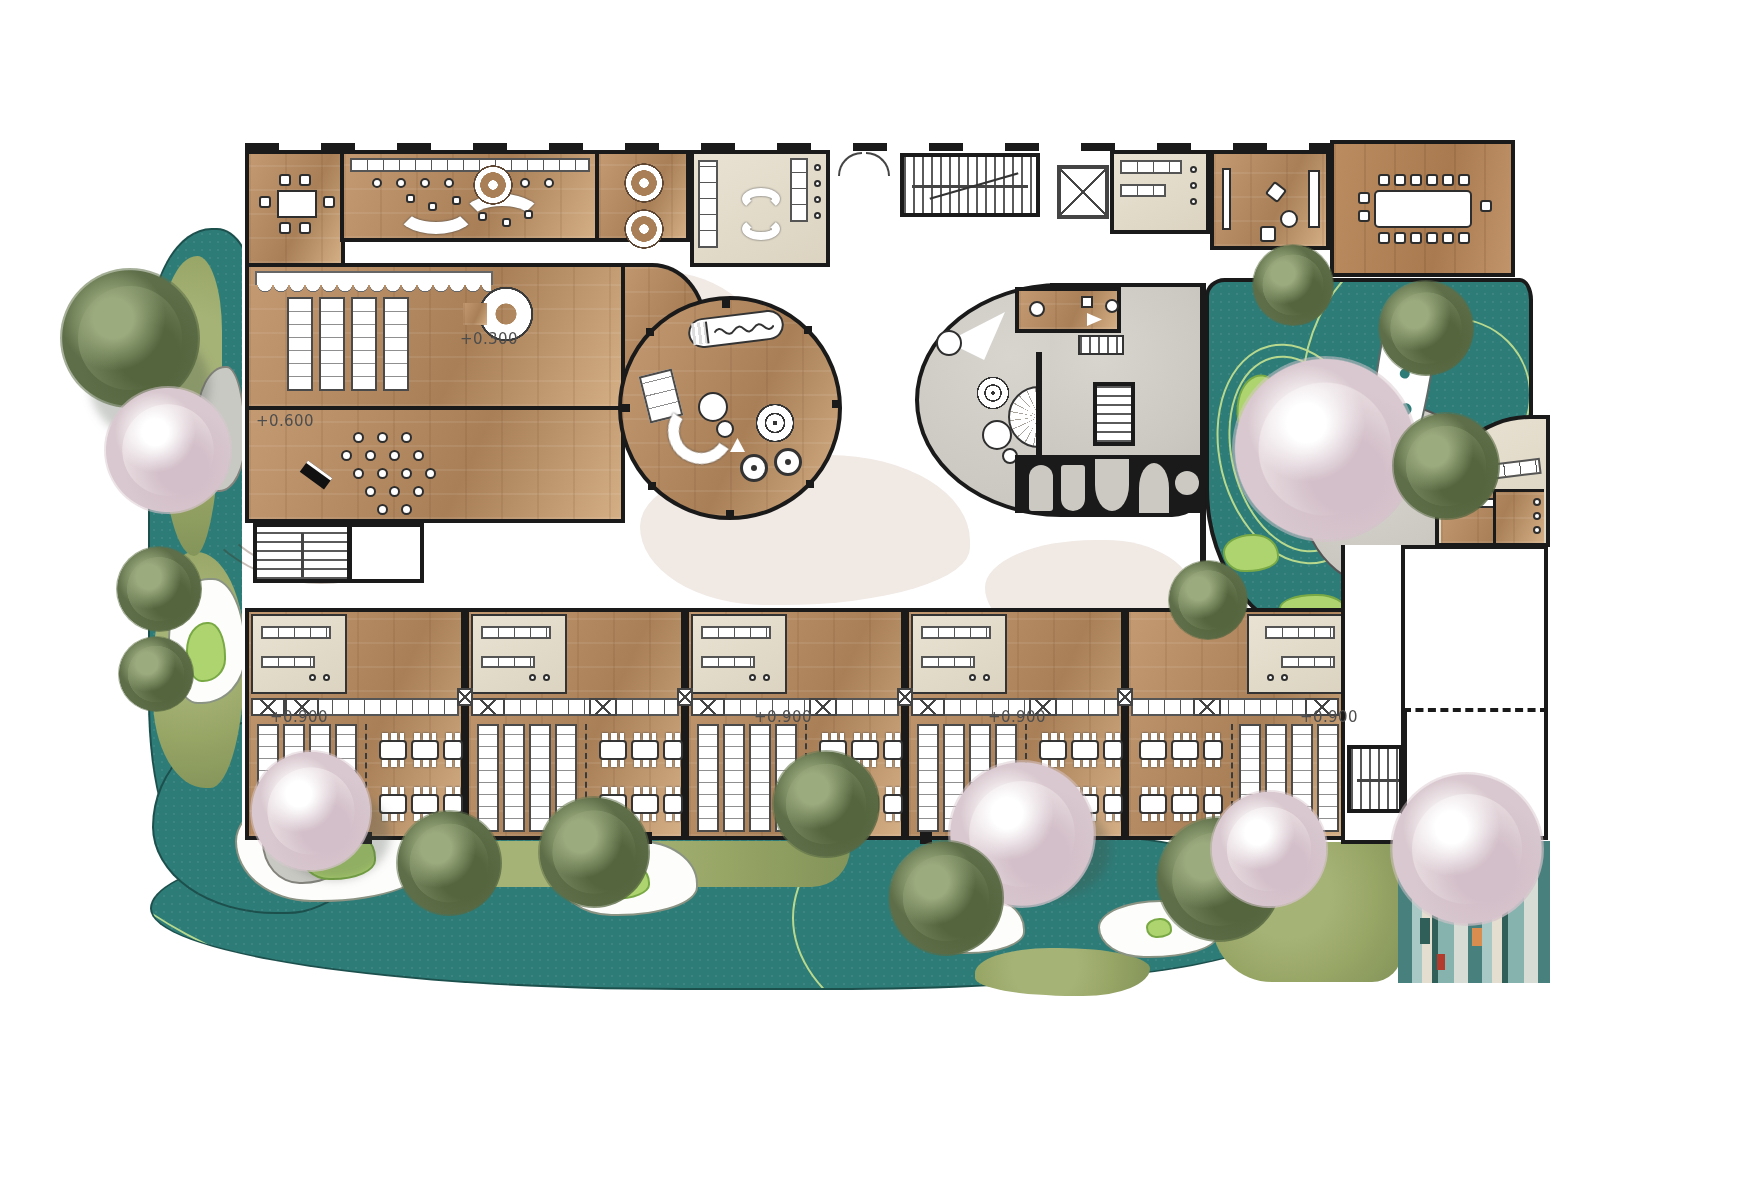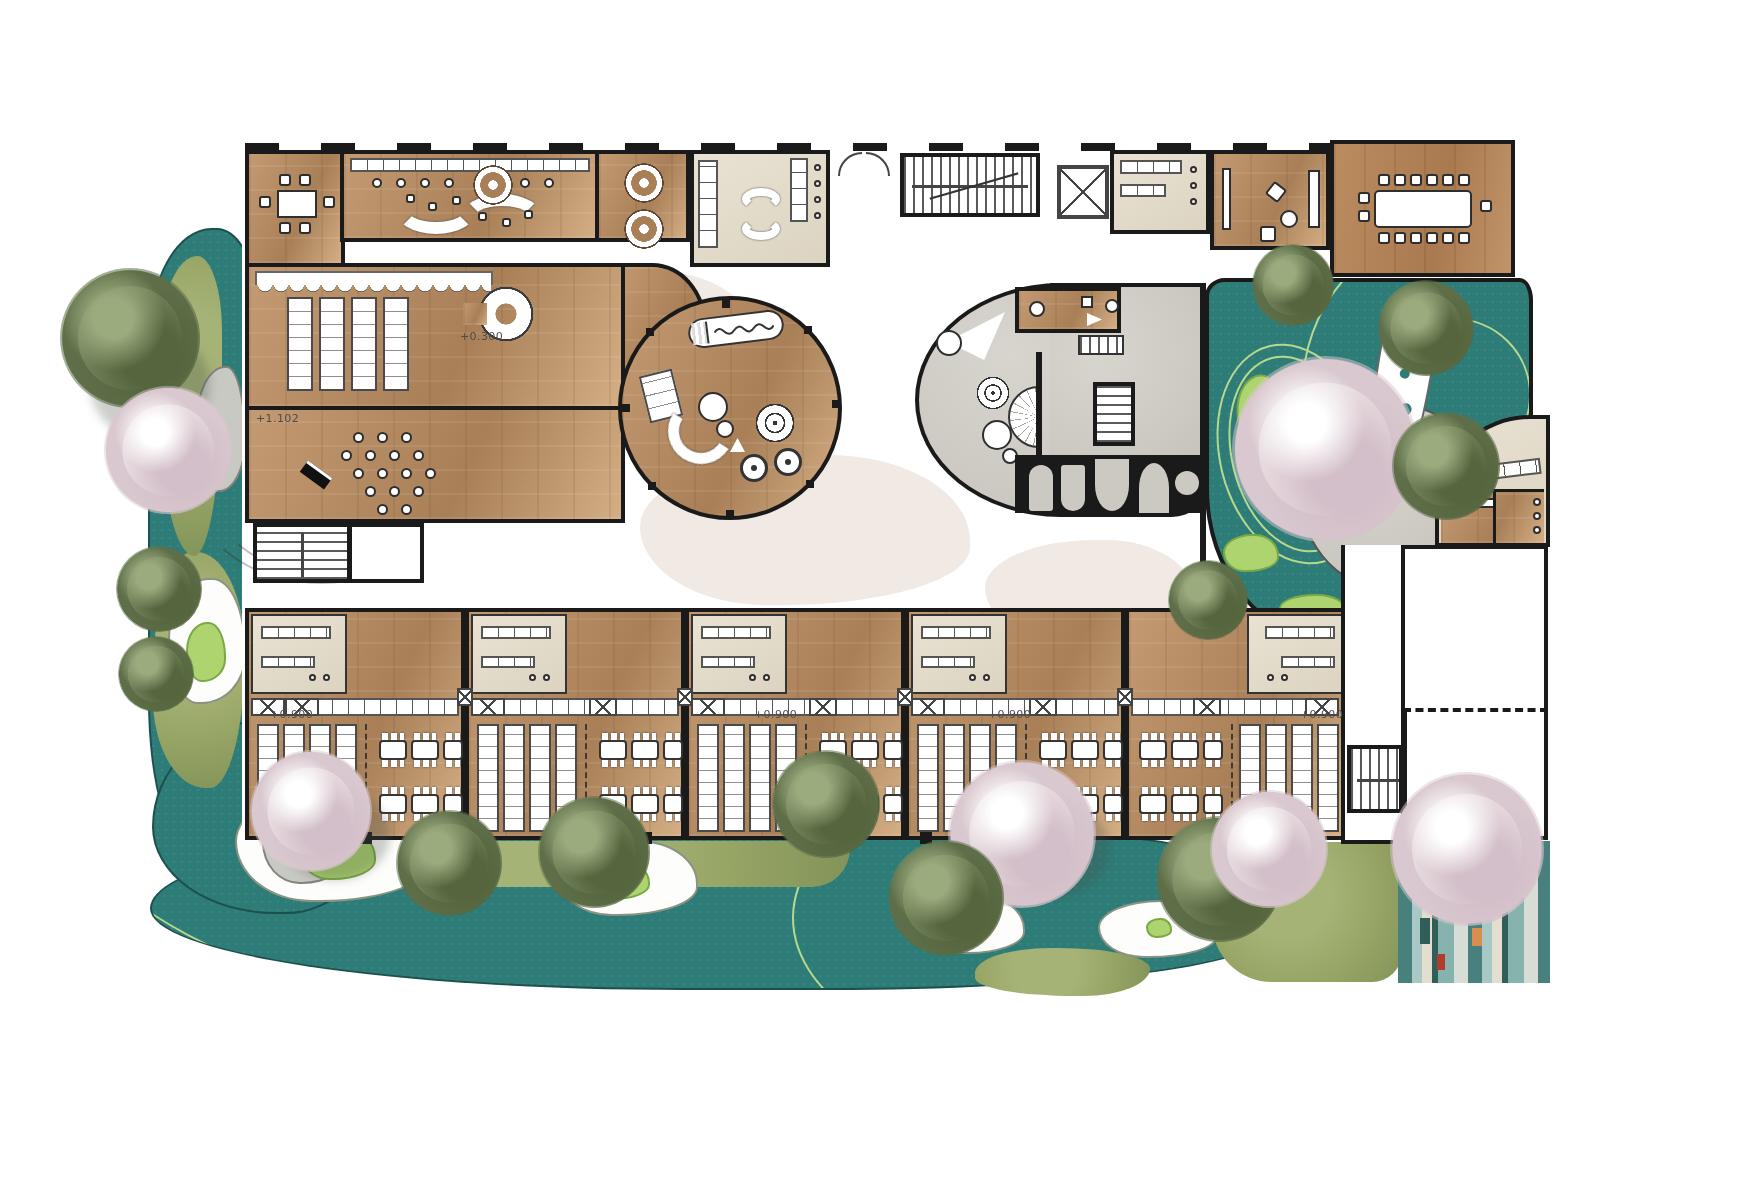--- a/index.html
+++ b/index.html
@@ -59,21 +59,21 @@
   .curtain{position:absolute;width:0;border-left:2px dashed #3a3a3a}
   .tbl{position:absolute;width:28px;height:20px;background:#fff;border:2px solid #333;border-radius:4px;box-sizing:border-box}
   .tbl::before,.tbl::after{content:"";position:absolute;left:1px;right:1px;height:7px;
     background:linear-gradient(90deg,#fff 0 6px,transparent 6px 9px,#fff 9px 15px,transparent 15px 18px,#fff 18px 24px);
     filter:drop-shadow(0 0 .8px #444)}
   .tbl::before{top:-9px}
   .tbl::after{bottom:-9px}
   .door{position:absolute;box-sizing:border-box;border-left:2px solid #444;border-top:2px solid #444;border-top-left-radius:100%}
   .dot{position:absolute;background:var(--wall,#1a1a1a)}
   .wallseg{position:absolute;background:var(--wall,#1a1a1a)}
-  .lbl{position:absolute;z-index:6;font-size:11px;color:#4d4d4d;letter-spacing:.4px}
+  .lbl{position:absolute;z-index:6;font-size:15px;color:#4d4d4d;letter-spacing:.4px}
   .cut{position:absolute;background:var(--concrete,#ccc9c3)}
   .tri{position:absolute;background:#fff;filter:drop-shadow(0 0 1px #333)}
   .ringT{position:absolute;border-radius:50%;background:radial-gradient(closest-side,#333 0 9%,#fff 10% 34%,#333 35% 41%,#fff 42% 70%,#333 71% 77%,transparent 78%)}
   .ringS{position:absolute;border-radius:50%;border:3px solid #333;background:#fff}
   .ringS::after{content:"";position:absolute;left:50%;top:50%;width:6px;height:6px;margin:-3px;background:#333;border-radius:50%}
   .shell{position:absolute;border-radius:50%;background:repeating-conic-gradient(from 120deg,#fff 0 16deg,#a8a49c 16deg 18deg);border:2px solid #333;clip-path:polygon(0 0,52% 0,52% 100%,0 100%)}
   .chute{position:absolute;box-sizing:border-box;border:11px solid transparent;border-bottom-color:#fff;border-left-color:#fff;border-radius:50%;filter:drop-shadow(0 0 1px #444)}
   .stripes{position:absolute;background:repeating-linear-gradient(90deg,
     var(--stripe1,#47807c) 0 14px,var(--stripe2,#a7c8c5) 14px 24px,var(--stripe3,#e3ded0) 24px 34px,
     var(--stripe4,#2f5f58) 34px 40px,var(--stripe5,#86b3ae) 40px 56px,var(--stripe6,#d7ddd4) 56px 70px)}
@@ -492,19 +492,19 @@
   <div class="tree green" style="left:1156px;top:816px;width:126px;height:126px"></div>
   <div class="tree blossom" style="left:1210px;top:790px;width:118px;height:118px"></div>
   <div class="tree blossom" style="left:1390px;top:772px;width:154px;height:154px"></div>
   <div class="tree blossom" style="left:1232px;top:356px;width:186px;height:186px"></div>
   <div class="tree green" style="left:1252px;top:244px;width:82px;height:82px"></div>
   <div class="tree green" style="left:1378px;top:280px;width:96px;height:96px"></div>
   <div class="tree green" style="left:1392px;top:412px;width:108px;height:108px"></div>
   <div class="tree green" style="left:1168px;top:560px;width:80px;height:80px"></div>
 
   <span class="lbl" style="left:460px;top:330px">+0.300</span>
-  <span class="lbl" style="left:256px;top:412px">+1.102</span>
+  <span class="lbl" style="left:256px;top:412px">+0.600</span>
   <span class="lbl" style="left:270px;top:708px">+0.900</span>
   <span class="lbl" style="left:754px;top:708px">+0.900</span>
   <span class="lbl" style="left:988px;top:708px">+0.900</span>
   <span class="lbl" style="left:1300px;top:708px">+0.900</span>
 
 </div>
 
 </body></html>

